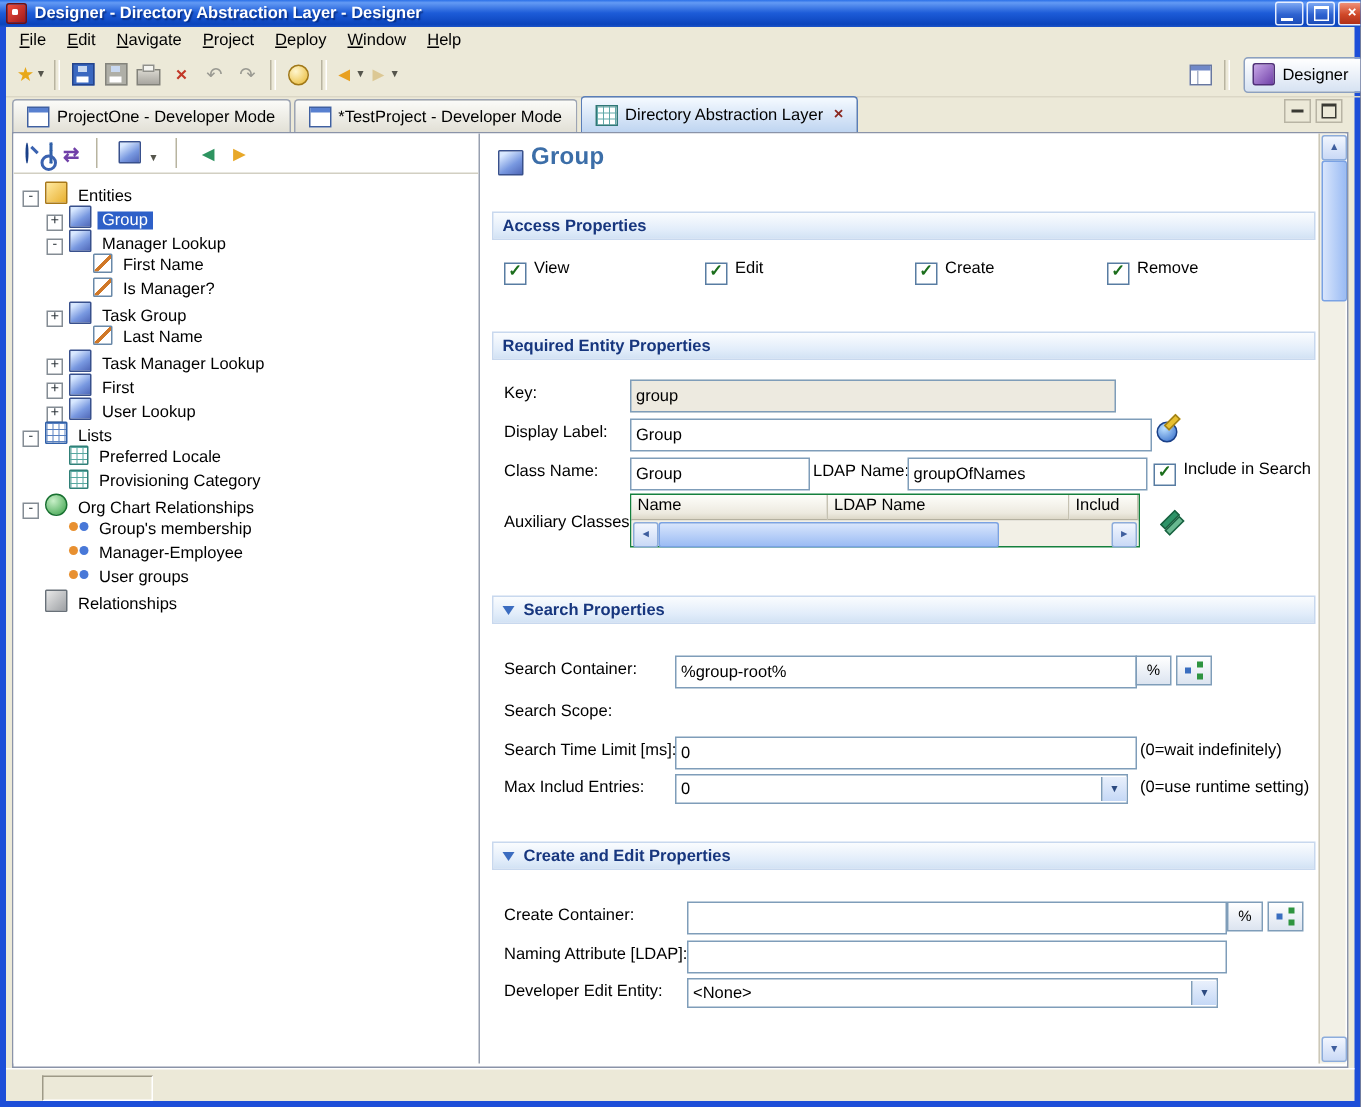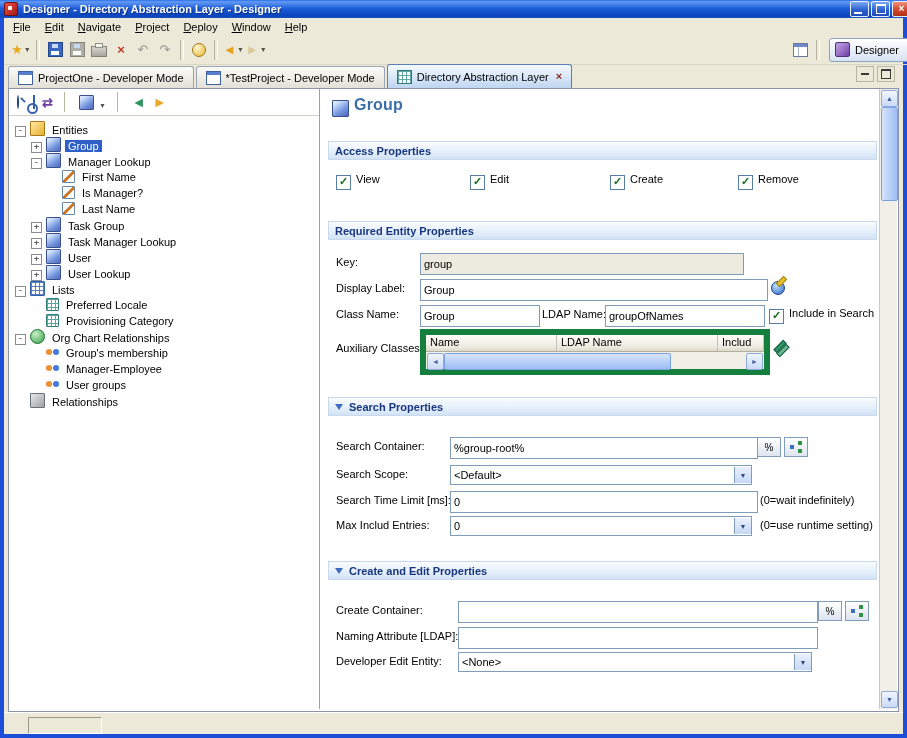--- a/index.html
+++ b/index.html
@@ -130,21 +130,21 @@
   .pencils { width:13px; height:13px; position:relative; }
   .pencils::before, .pencils::after { content:""; position:absolute; width:12px; height:3px; background:#2E9468; border:1px solid #1A6040; transform:rotate(-45deg); }
   .pencils::before { left:-1px; top:3px; }
   .pencils::after { left:2px; top:7px; background:#68B890; }
   .mini-tree { position:relative; width:13px; height:12px; }
   .mini-tree::before { content:""; position:absolute; left:0; top:4px; width:4px; height:4px; background:#3A6EC0; }
   .mini-tree::after { content:""; position:absolute; right:1px; top:0; width:4px; height:4px; background:#2E9440; box-shadow:0 8px 0 #2E9440; }
   .note { position:absolute; line-height:18px; white-space:nowrap; }
 
   
-  .aux-table { position:absolute; left:100px; top:240px; width:338px; border:6px solid #15803d; background:#FFF; }
+  .aux-table { position:absolute; left:100px; top:240px; width:338px; border:1px solid #15803d; background:#FFF; }
   .aux-head { display:flex; height:17px; }
   .aux-col { border-right:1px solid #C6C2B2; border-bottom:1px solid #B4B0A0; background:linear-gradient(#FEFEFA,#EDEAE0 75%,#DDD8C8);
     padding:1px 4px; white-space:nowrap; overflow:hidden; }
   .hscroll { position:relative; height:17px; background:#F2F0E6; }
   .sbtn { position:absolute; top:1px; width:15px; height:15px; border:1px solid #8CACDC; border-radius:2px;
     background:linear-gradient(180deg,#F2F6FE,#C9D9F6); color:#3E5E9E; font-size:7px; display:flex; align-items:center; justify-content:center; }
   .hthumb { position:absolute; left:18px; top:1px; width:225px; height:15px; border:1px solid #7AA2E4; border-radius:2px;
     background:linear-gradient(180deg,#D8E5FC,#9BBCF4); }
 
   
@@ -278,24 +278,24 @@
           <span class="tsep"></span>
           <span class="p-back">◄</span>
           <span class="p-fwd">►</span>
         </div>
         <div class="tree">
           <div class="trow" style="padding-left:6px"><span class="exp">-</span><span class="ti ti-entities"></span><span class="tlbl">Entities</span></div>
           <div class="trow" style="padding-left:22px"><span class="exp">+</span><span class="ti ti-entity"></span><span class="tlbl sel">Group</span></div>
           <div class="trow" style="padding-left:22px"><span class="exp">-</span><span class="ti ti-entity"></span><span class="tlbl">Manager Lookup</span></div>
           <div class="trow" style="padding-left:38px"><span class="exp-sp"></span><span class="ti ti-attr"></span><span class="tlbl">First Name</span></div>
           <div class="trow" style="padding-left:38px"><span class="exp-sp"></span><span class="ti ti-attr"></span><span class="tlbl">Is Manager?</span></div>
+          <div class="trow" style="padding-left:22px"><span class="exp">+</span><span class="ti ti-entity"></span><span class="tlbl">Task Group</span></div>
           <div class="trow" style="padding-left:38px"><span class="exp-sp"></span><span class="ti ti-attr"></span><span class="tlbl">Last Name</span></div>
-          <div class="trow" style="padding-left:22px"><span class="exp">+</span><span class="ti ti-entity"></span><span class="tlbl">Task Group</span></div>
           <div class="trow" style="padding-left:22px"><span class="exp">+</span><span class="ti ti-entity"></span><span class="tlbl">Task Manager Lookup</span></div>
-          <div class="trow" style="padding-left:22px"><span class="exp">+</span><span class="ti ti-entity"></span><span class="tlbl">User</span></div>
+          <div class="trow" style="padding-left:22px"><span class="exp">+</span><span class="ti ti-entity"></span><span class="tlbl">First</span></div>
           <div class="trow" style="padding-left:22px"><span class="exp">+</span><span class="ti ti-entity"></span><span class="tlbl">User Lookup</span></div>
           <div class="trow" style="padding-left:6px"><span class="exp">-</span><span class="ti ti-lists"></span><span class="tlbl">Lists</span></div>
           <div class="trow" style="padding-left:22px"><span class="exp-sp"></span><span class="ti ti-list"></span><span class="tlbl">Preferred Locale</span></div>
           <div class="trow" style="padding-left:22px"><span class="exp-sp"></span><span class="ti ti-list"></span><span class="tlbl">Provisioning Category</span></div>
           <div class="trow" style="padding-left:6px"><span class="exp">-</span><span class="ti ti-org"></span><span class="tlbl">Org Chart Relationships</span></div>
           <div class="trow" style="padding-left:22px"><span class="exp-sp"></span><span class="ti ti-rel"></span><span class="tlbl">Group's membership</span></div>
           <div class="trow" style="padding-left:22px"><span class="exp-sp"></span><span class="ti ti-rel"></span><span class="tlbl">Manager-Employee</span></div>
           <div class="trow" style="padding-left:22px"><span class="exp-sp"></span><span class="ti ti-rel"></span><span class="tlbl">User groups</span></div>
           <div class="trow" style="padding-left:6px"><span class="exp-sp"></span><span class="ti ti-config"></span><span class="tlbl">Relationships</span></div>
         </div>
@@ -370,24 +370,20 @@
         <div class="frow" style="top:348px">
           <span class="flabel" style="left:16px">Search Container:</span>
           <input class="ffield" style="left: 130px; width: 300px;" value="%group-root%">
           <span class="ibtn" style="left:437px">%</span>
           <span class="ibtn" style="left:464px">
               <span class="mini-tree"></span>
             </span>
         </div>
         <div class="frow" style="top:376px">
           <span class="flabel" style="left:16px">Search Scope:</span>
-          <div class="combo" style="left:130px;width:300px">
-            <span class="combo-text">&lt;Default&gt;</span>
-            <span class="combo-arrow">▼</span>
-          </div>
         </div>
         <div class="frow" style="top:402px">
           <span class="flabel" style="left:16px">Search Time Limit [ms]:</span>
           <input class="ffield" style="left: 130px; width: 300px;" value="0">
           <span class="note" style="left:440px">(0=wait indefinitely)</span>
         </div>
         <div class="frow" style="top:427px">
           <span class="flabel" style="left:16px">Max Includ Entries:</span>
           <div class="combo" style="left:130px;width:300px">
             <span class="combo-text">0</span>

